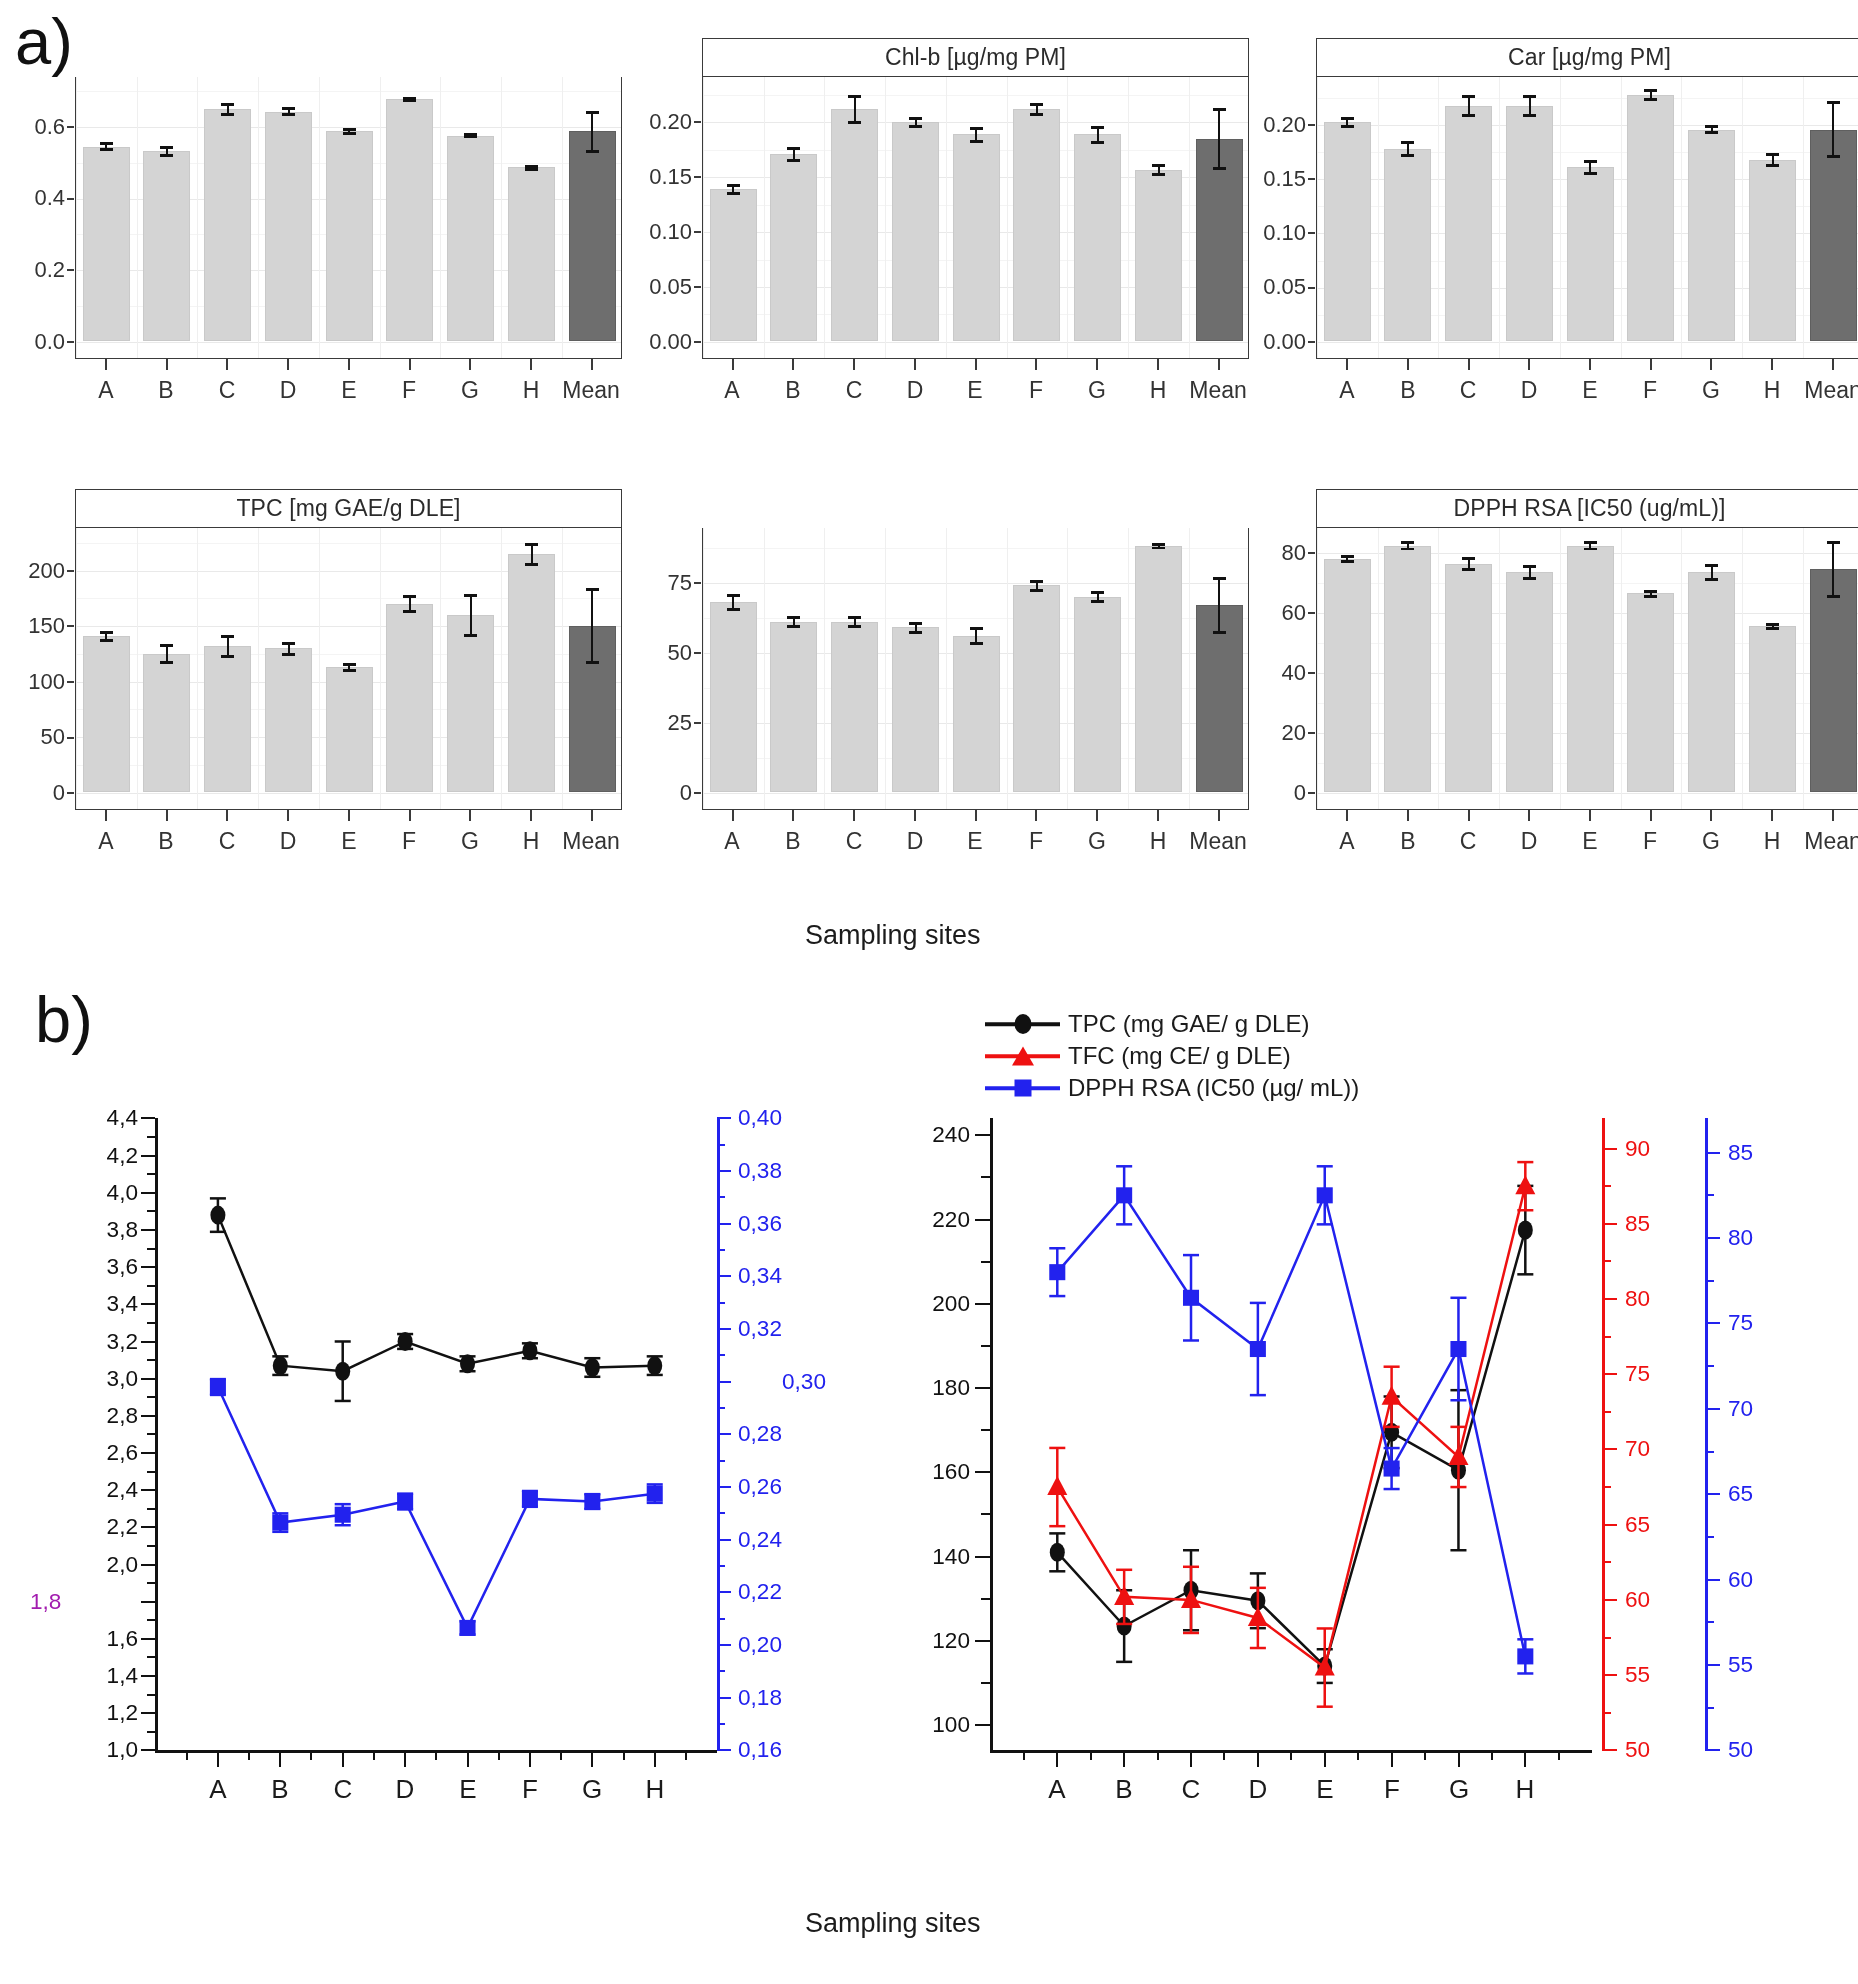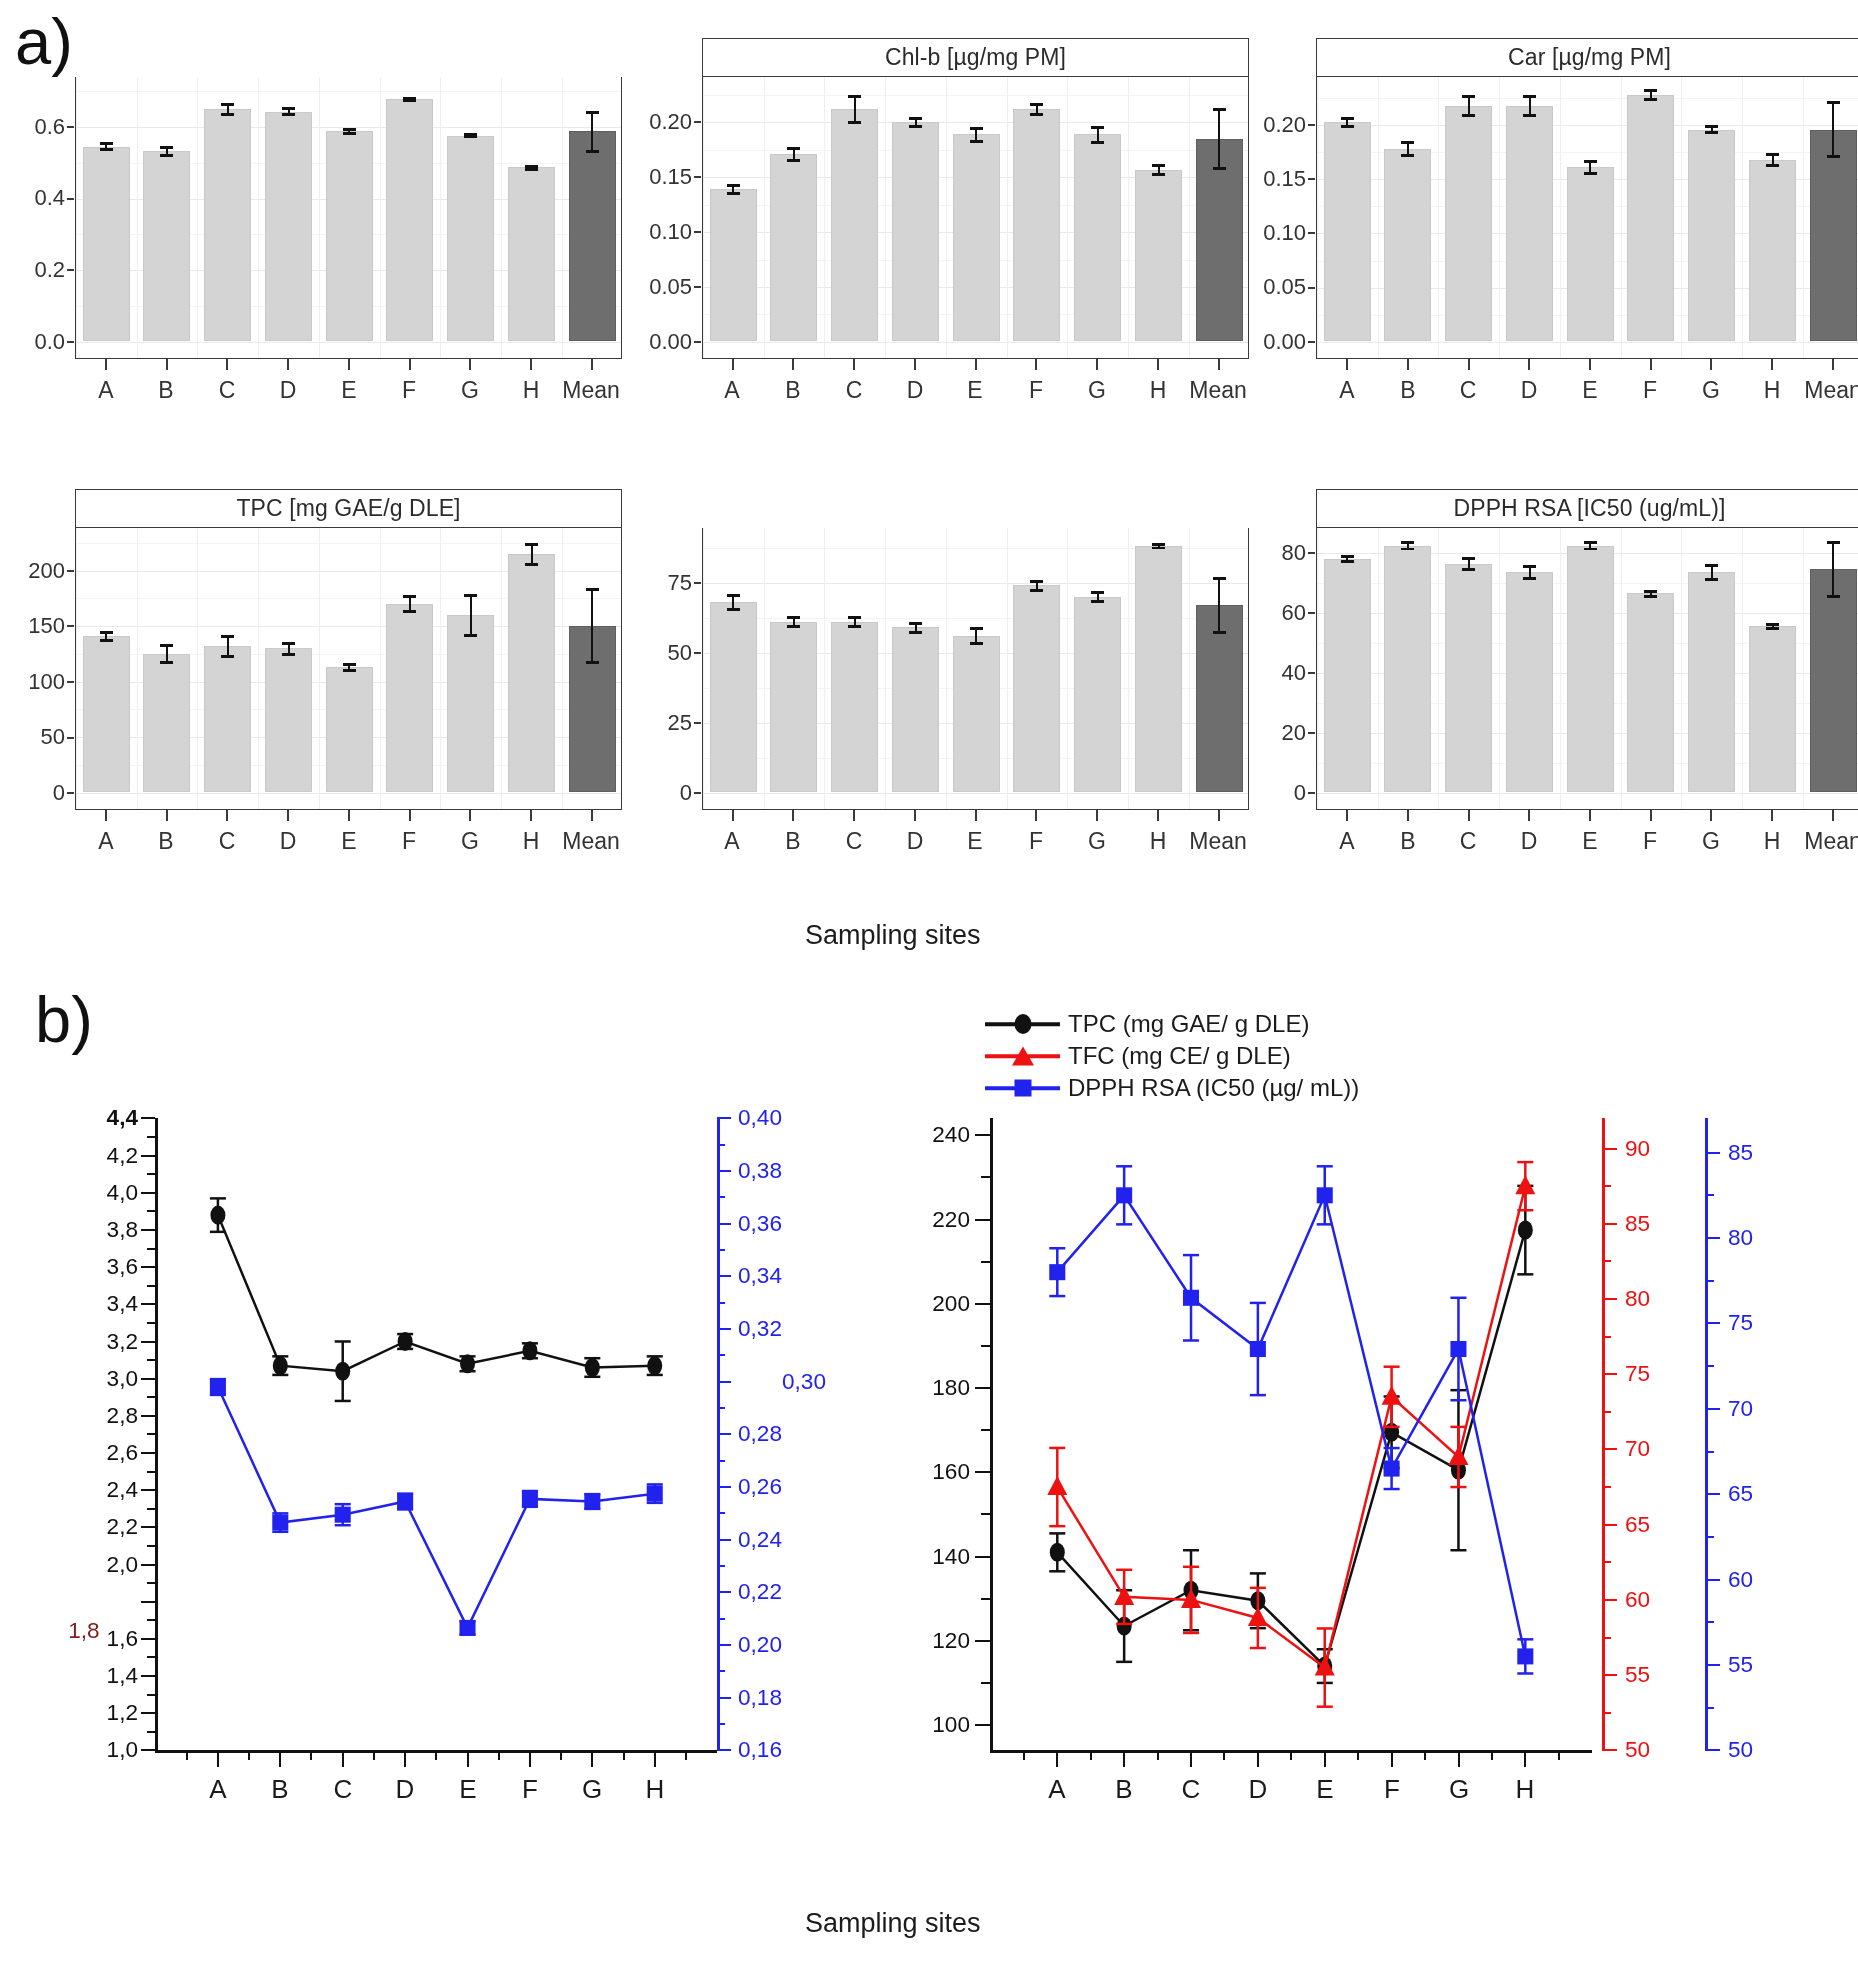--- a/index.html
+++ b/index.html
@@ -635,21 +635,21 @@
       <div class="tick-major" style="left:141px;top:759px;width:14px;background:#111111;"></div>
       <div class="tlab" style="left:30px;width:108px;text-align:right;top:760px;color:#111111;">1,2</div>
       <div class="tick-minor" style="left:147px;top:741px;width:8px;background:#111111;"></div>
       <div class="tick-major" style="left:141px;top:722px;width:14px;background:#111111;"></div>
       <div class="tlab" style="left:30px;width:108px;text-align:right;top:723px;color:#111111;">1,4</div>
       <div class="tick-minor" style="left:147px;top:703px;width:8px;background:#111111;"></div>
       <div class="tick-major" style="left:141px;top:685px;width:14px;background:#111111;"></div>
       <div class="tlab" style="left:30px;width:108px;text-align:right;top:686px;color:#111111;">1,6</div>
       <div class="tick-minor" style="left:147px;top:666px;width:8px;background:#111111;"></div>
       <div class="tick-major" style="left:141px;top:648px;width:14px;background:#111111;"></div>
-      <div class="tlab" style="left:30px;width:108px;text-align:center;top:649px;color:#7f1d1d;margin-top:29px;">1,8</div>
+      <div class="tlab" style="left:30px;width:108px;text-align:left;top:649px;color:#a21caf;">1,8</div>
       <div class="tick-minor" style="left:147px;top:629px;width:8px;background:#111111;"></div>
       <div class="tick-major" style="left:141px;top:611px;width:14px;background:#111111;"></div>
       <div class="tlab" style="left:30px;width:108px;text-align:right;top:612px;color:#111111;">2,0</div>
       <div class="tick-minor" style="left:147px;top:592px;width:8px;background:#111111;"></div>
       <div class="tick-major" style="left:141px;top:573px;width:14px;background:#111111;"></div>
       <div class="tlab" style="left:30px;width:108px;text-align:right;top:574px;color:#111111;">2,2</div>
       <div class="tick-minor" style="left:147px;top:555px;width:8px;background:#111111;"></div>
       <div class="tick-major" style="left:141px;top:536px;width:14px;background:#111111;"></div>
       <div class="tlab" style="left:30px;width:108px;text-align:right;top:537px;color:#111111;">2,4</div>
       <div class="tick-minor" style="left:147px;top:518px;width:8px;background:#111111;"></div>
@@ -674,21 +674,21 @@
       <div class="tick-major" style="left:141px;top:276px;width:14px;background:#111111;"></div>
       <div class="tlab" style="left:30px;width:108px;text-align:right;top:277px;color:#111111;">3,8</div>
       <div class="tick-minor" style="left:147px;top:257px;width:8px;background:#111111;"></div>
       <div class="tick-major" style="left:141px;top:239px;width:14px;background:#111111;"></div>
       <div class="tlab" style="left:30px;width:108px;text-align:right;top:240px;color:#111111;">4,0</div>
       <div class="tick-minor" style="left:147px;top:220px;width:8px;background:#111111;"></div>
       <div class="tick-major" style="left:141px;top:202px;width:14px;background:#111111;"></div>
       <div class="tlab" style="left:30px;width:108px;text-align:right;top:203px;color:#111111;">4,2</div>
       <div class="tick-minor" style="left:147px;top:183px;width:8px;background:#111111;"></div>
       <div class="tick-major" style="left:141px;top:164px;width:14px;background:#111111;"></div>
-      <div class="tlab" style="left:30px;width:108px;text-align:right;top:165px;color:#111111;font-weight:bold;">4,4</div>
+      <div class="tlab" style="left:30px;width:108px;text-align:right;top:165px;color:#111111;">4,4</div>
       <div class="tick-major" style="left:717px;top:796px;width:14px;background:#2222ee;"></div>
       <div class="tlab" style="left:738px;top:797px;color:#2222ee;">0,16</div>
       <div class="tick-minor" style="left:717px;top:770px;width:8px;background:#2222ee;"></div>
       <div class="tick-major" style="left:717px;top:744px;width:14px;background:#2222ee;"></div>
       <div class="tlab" style="left:738px;top:745px;color:#2222ee;">0,18</div>
       <div class="tick-minor" style="left:717px;top:717px;width:8px;background:#2222ee;"></div>
       <div class="tick-major" style="left:717px;top:691px;width:14px;background:#2222ee;"></div>
       <div class="tlab" style="left:738px;top:692px;color:#2222ee;">0,20</div>
       <div class="tick-minor" style="left:717px;top:665px;width:8px;background:#2222ee;"></div>
       <div class="tick-major" style="left:717px;top:638px;width:14px;background:#2222ee;"></div>

